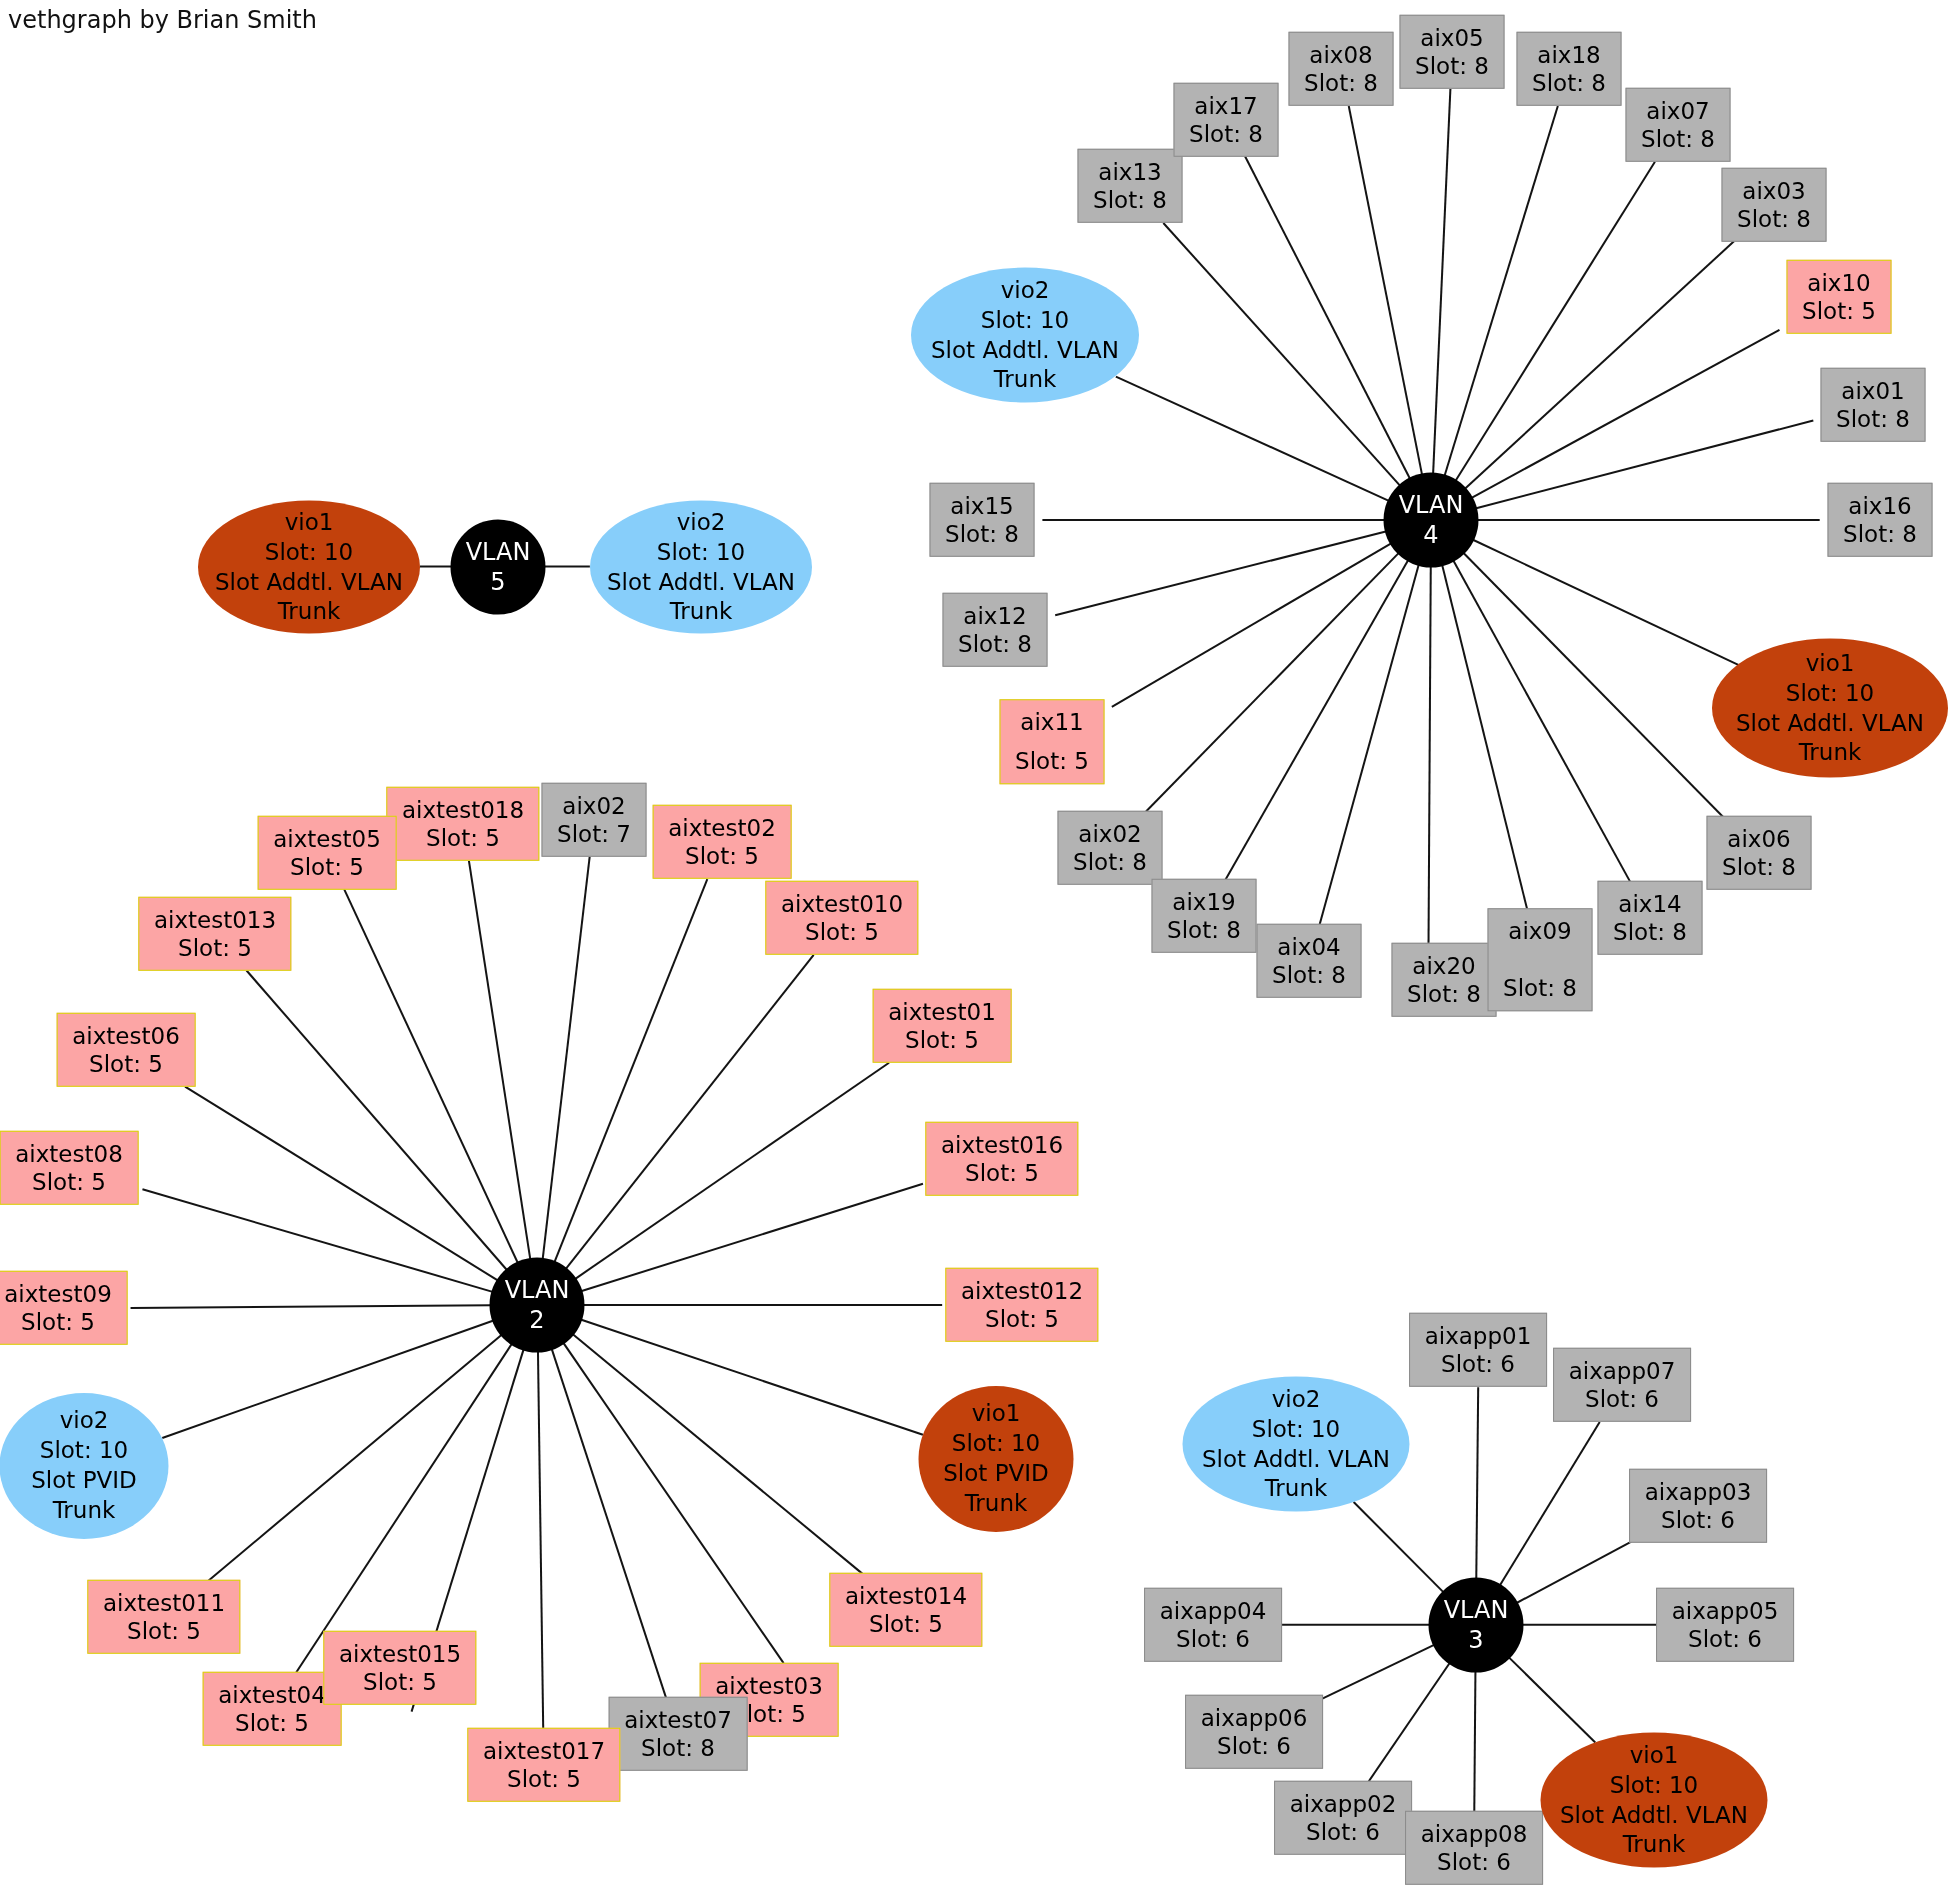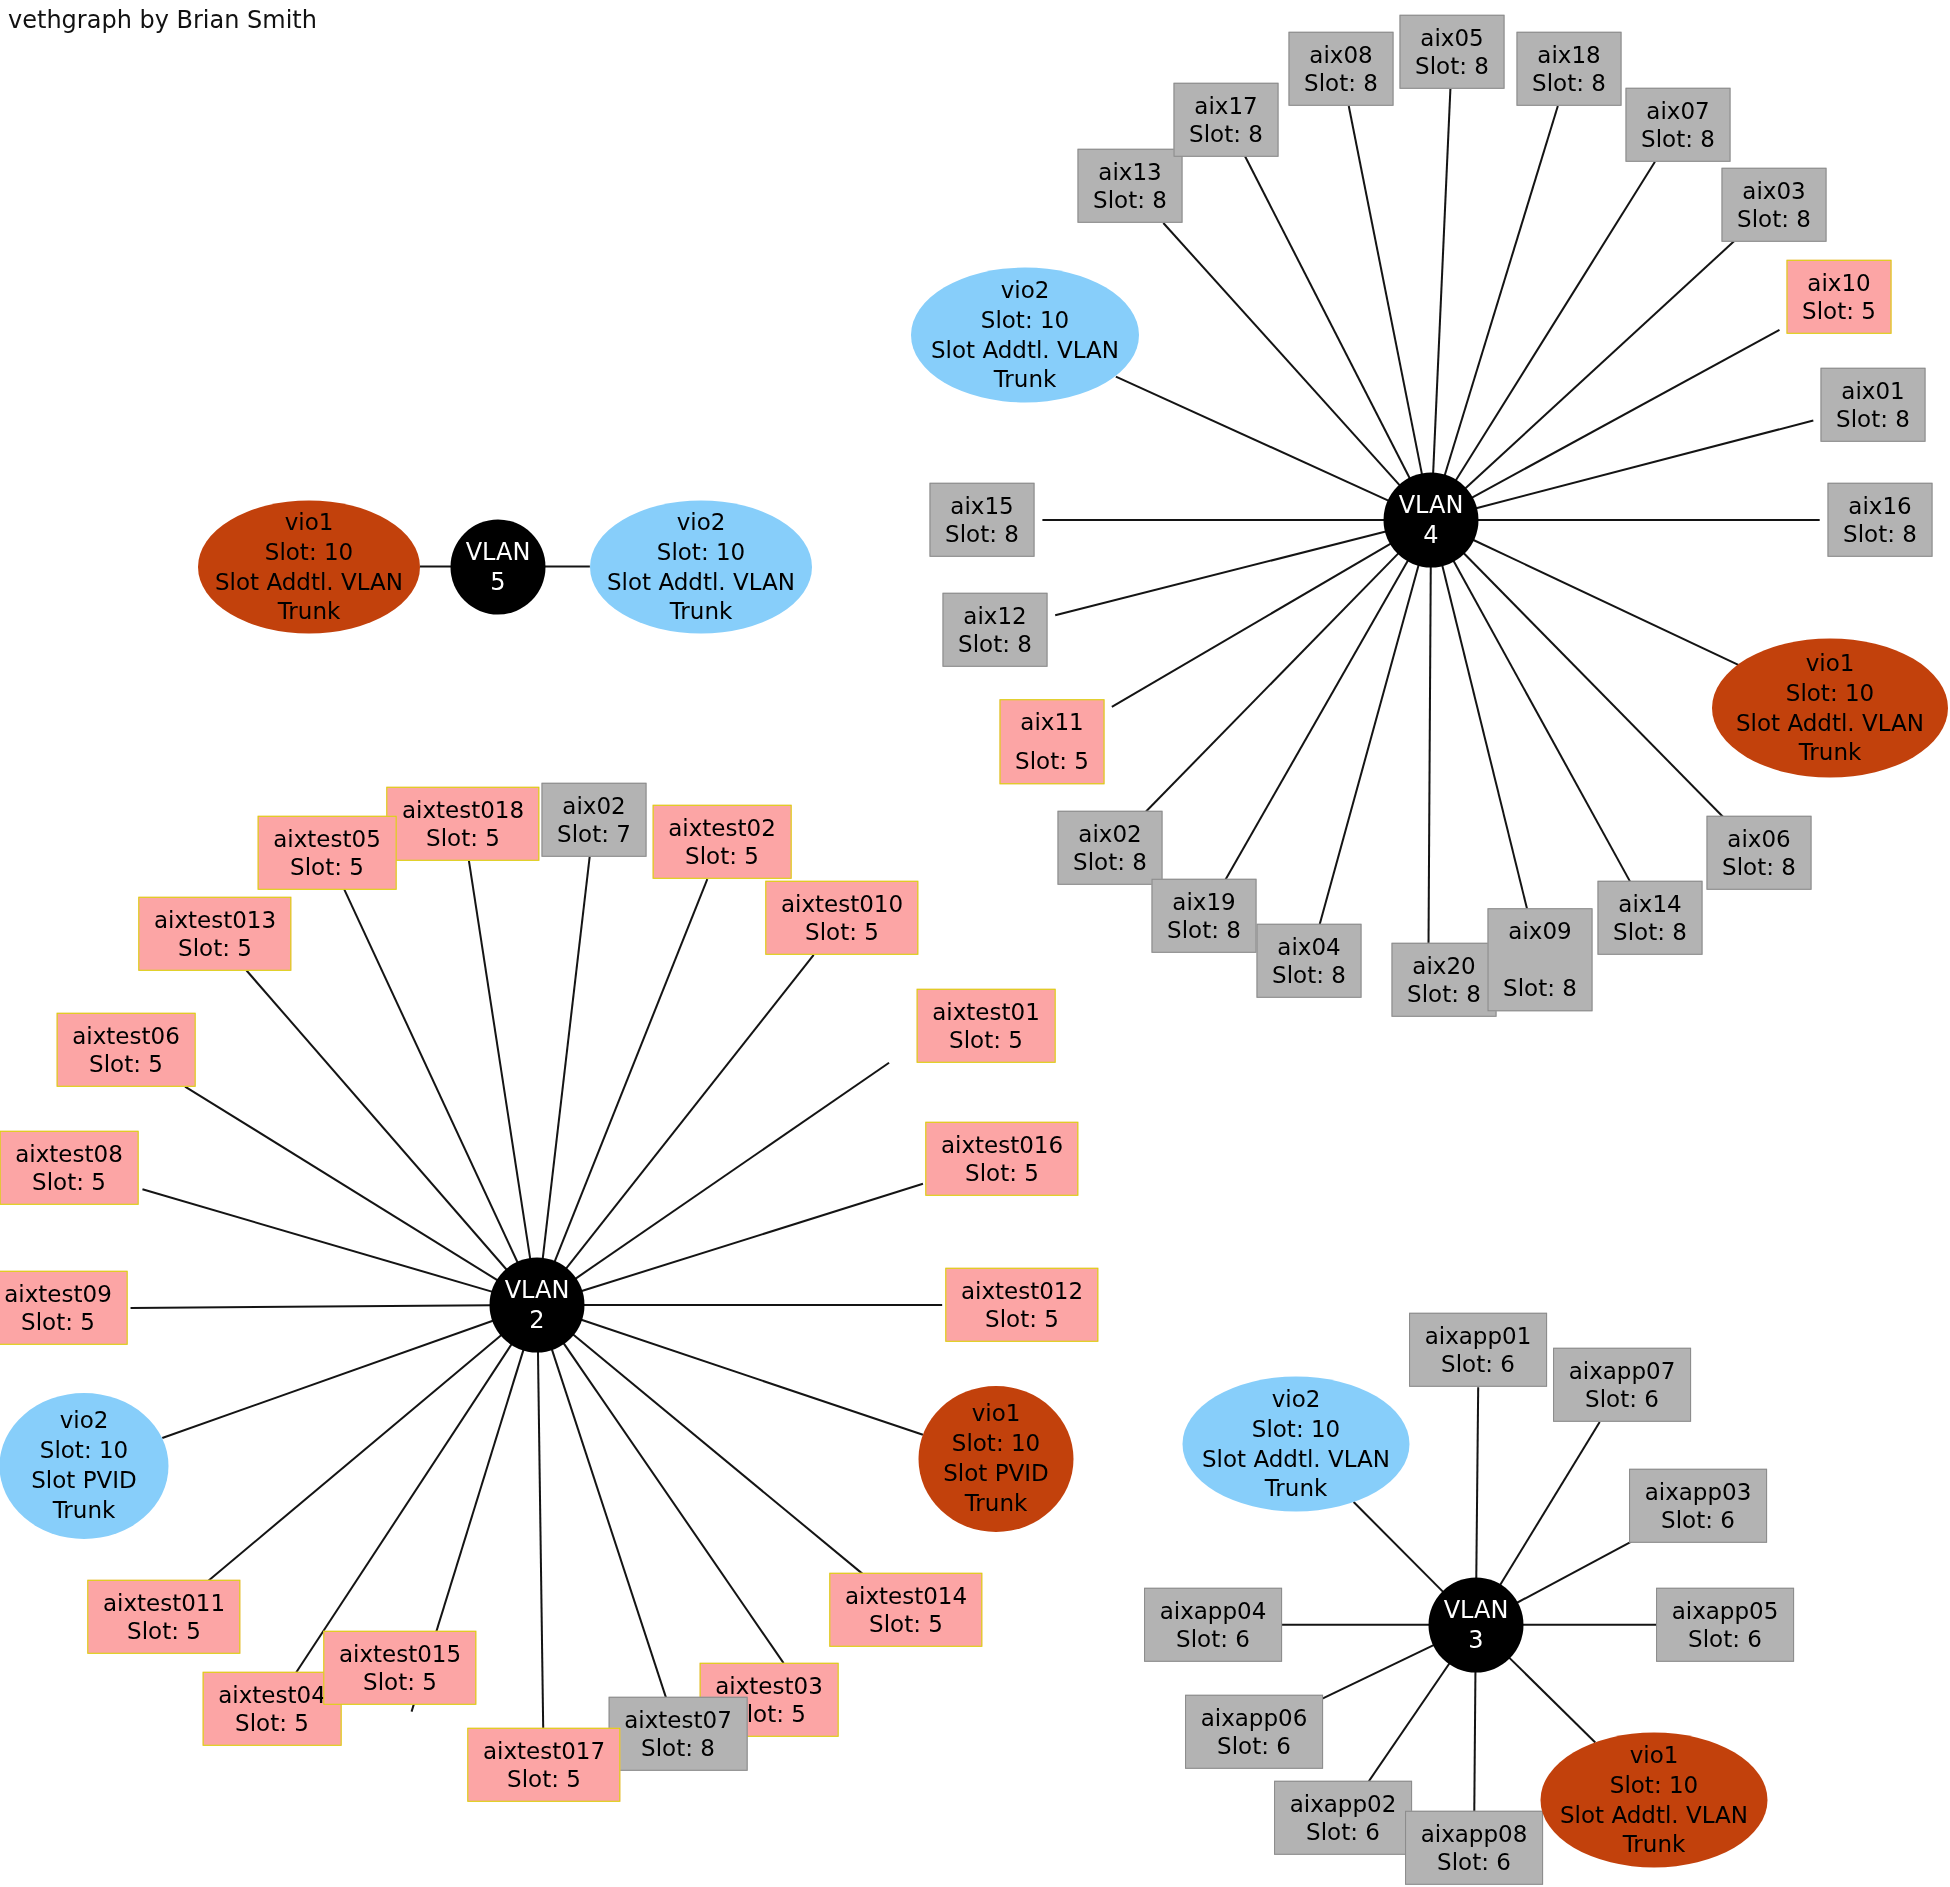--- a/index.html
+++ b/index.html
@@ -243,21 +243,21 @@
         <span class="nlabel">Slot: 5</span>
       </div>
       <div class="node host yellow" style="left: 842px; top: 918px;">
         <span class="nlabel">aixtest010</span>
         <span class="nlabel">Slot: 5</span>
       </div>
       <div class="node host yellow" style="left: 126px; top: 1050px;">
         <span class="nlabel">aixtest06</span>
         <span class="nlabel">Slot: 5</span>
       </div>
-      <div class="node host yellow" style="left: 942px; top: 1026px; margin-left: 44px;">
+      <div class="node host yellow" style="left: 942px; top: 1026px;">
         <span class="nlabel">aixtest01</span>
         <span class="nlabel">Slot: 5</span>
       </div>
       <div class="node host yellow" style="left: 69px; top: 1168px;">
         <span class="nlabel">aixtest08</span>
         <span class="nlabel">Slot: 5</span>
       </div>
       <div class="node host yellow" style="left: 1002px; top: 1159px;">
         <span class="nlabel">aixtest016</span>
         <span class="nlabel">Slot: 5</span>

